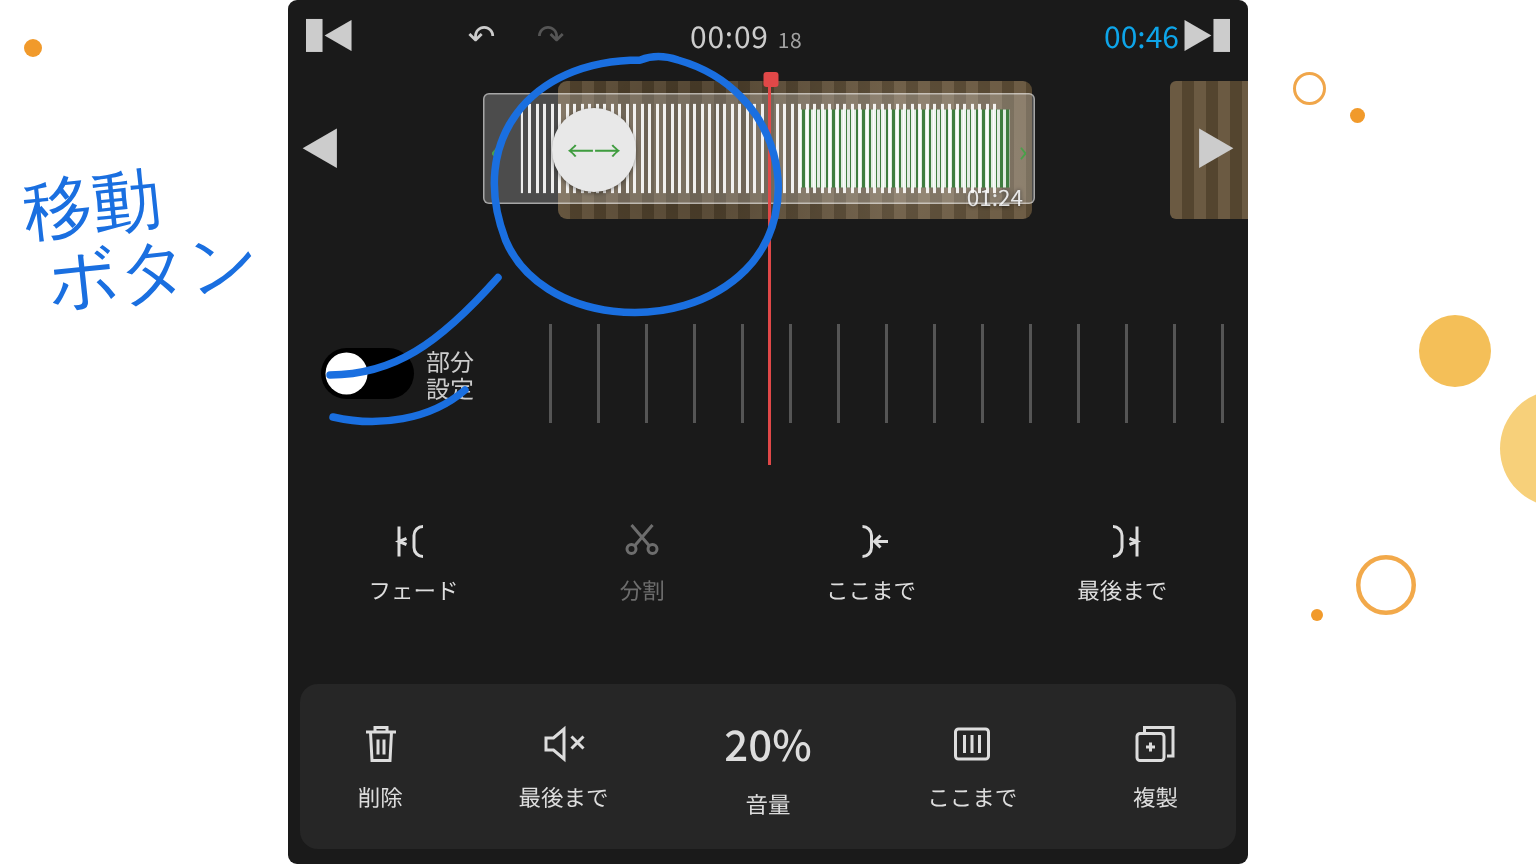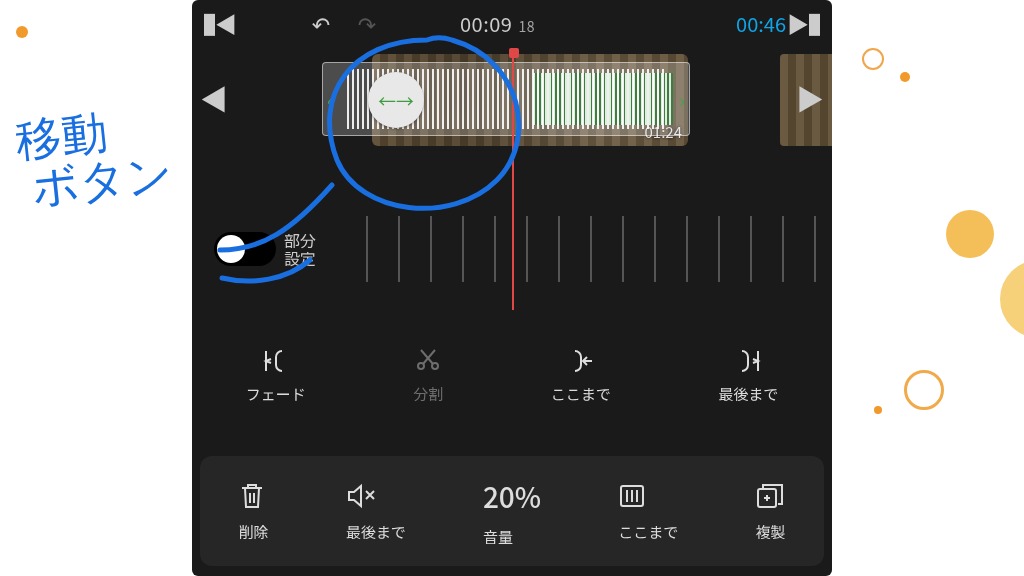--- a/index.html
+++ b/index.html
@@ -38,21 +38,21 @@
   
   .playhead{position:absolute;left:50%;top:50px;height:260px;width:0;border-left:2px solid #e04848;z-index:5}
   .playhead::before{content:"";position:absolute;left:-5px;top:-2px;width:10px;height:10px;background:#e04848;border-radius:2px}
   
   .trimrow{position:absolute;left:0;right:0;top:338px;height:74px;display:flex;justify-content:space-around;align-items:center;color:#ddd}
   .titem{display:flex;flex-direction:column;align-items:center;gap:8px;font-size:15px}
   .titem.dim{color:#6d6d6d}
   .ticon{height:28px;display:flex;align-items:center;justify-content:center}
   
   .bottombar{position:absolute;left:8px;right:8px;bottom:10px;height:110px;background:#262626;border-radius:12px;display:flex;align-items:center;justify-content:space-around;color:#ddd}
-  .bitem{display:flex;flex-direction:column;align-items:flex-start;gap:10px;font-size:15px}
+  .bitem{display:flex;flex-direction:column;align-items:center;gap:10px;font-size:15px}
   .bicon{height:30px;display:flex;align-items:center;justify-content:center;font-size:26px}
   .volbig{font-size:28px;font-weight:500}
   
   .dot{position:absolute;border-radius:50%}
   .ann{position:absolute;color:#1a6fe0;font-size:46px;font-family:"Comic Sans MS","Segoe Script",cursive;line-height:1.05;transform:rotate(-6deg)}
   svg.overlay{position:absolute;left:192px;top:0;width:640px;height:576px;pointer-events:none;z-index:20}
 </style>
 </head>
 <body>
 

